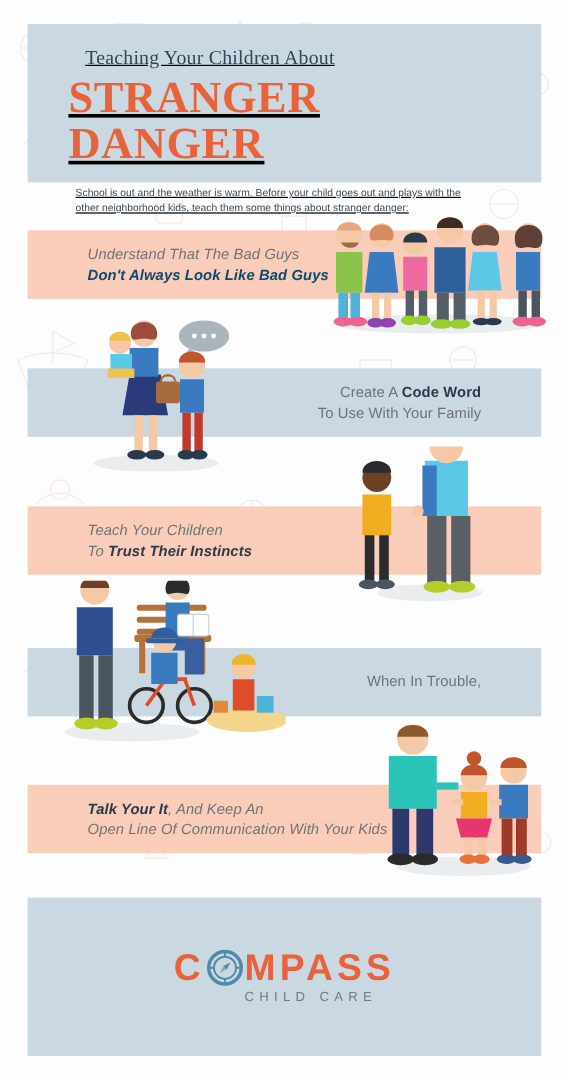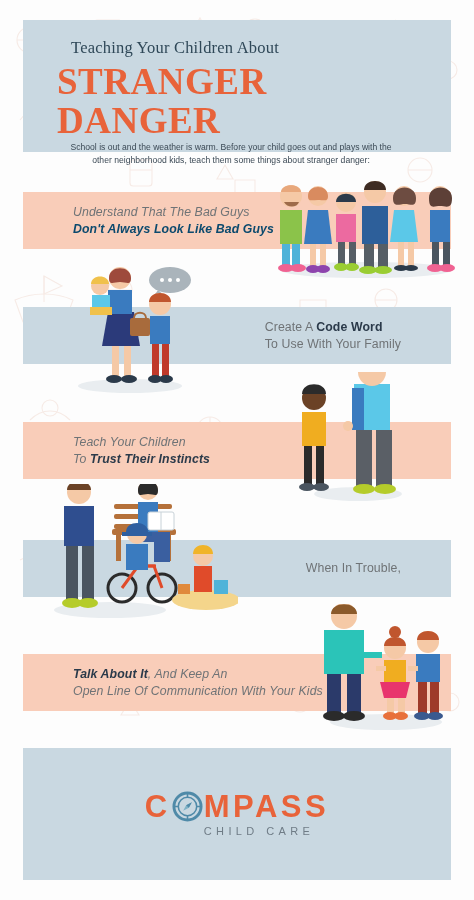--- a/index.html
+++ b/index.html
@@ -19,44 +19,45 @@
   .band{
     position:absolute;left:23px;width:428px;z-index:2;
     box-sizing:border-box;
     display:flex;flex-direction:column;justify-content:center;
   }
   .band.peach{background:#f9cdb9;}
   .band.blue{background:#c9d8e1;}
   .band.left{align-items:flex-start;padding-left:50px;font-style:italic;}
   .band.right{align-items:flex-end;padding-right:50px;}
   .band.left .tl{text-align:left;}
-  .band.right .tl{text-align:left;}
+  .band.right .tl{text-align:right;}
   .tl{line-height:1.32;}
   .l1{font-size:12.3px;color:#6f7376;letter-spacing:.1px;}
   .l2{font-size:12.3px;color:#6f7376;letter-spacing:.1px;}
   .tl b{color:#2b3a4a;font-weight:bold;}
   .l2.allbold{color:#0c4a6e;font-weight:bold;}
 
   
   #header{
     position:absolute;left:23px;top:20px;width:428px;height:132px;
     background:#c9d8e1;z-index:2;box-sizing:border-box;
     padding:18px 46px 0 34px;
+    text-decoration:underline;
   }
   #kicker{
     font-family:"Liberation Serif", serif;
     font-size:16.5px;color:#2f4858;letter-spacing:.2px;margin-left:14px;
   }
   #title{
     font-family:"Liberation Serif", serif;
     font-weight:bold;font-size:37px;color:#e8633a;letter-spacing:.5px;
     line-height:1.05;margin-top:5px;
   }
   #subtitle{
-    font-size:8.6px;color:#3c4a56;text-align:center;
+    margin-top:13px;font-size:8.6px;color:#3c4a56;
     line-height:1.55;padding:0 6px;
   }
 
   
   #footer{
     position:absolute;left:23px;top:748px;width:428px;height:132px;
     background:#c9d8e1;z-index:2;box-sizing:border-box;
     display:flex;flex-direction:column;align-items:center;justify-content:center;
   }
   #logo-row{display:flex;align-items:center;justify-content:center;}
@@ -384,21 +385,21 @@
       <path d="M107 36c0-12 22-12 22 0z" fill="#c0562e"></path>
       <path d="M108 78h9v32h-9zM120 78h9v32h-9z" fill="#9e3a2a"></path>
       <ellipse cx="112" cy="112" rx="8" ry="4" fill="#3a5a8f"></ellipse>
         <ellipse cx="125" cy="112" rx="8" ry="4" fill="#3a5a8f"></ellipse>
       <path d="M98 62h10v5H98z" fill="#f5c9a6"></path>
       </g>
   </svg>
 
   <div class="band peach left" style="top:654px;height:57px;">
     <div class="tl">
-      <div class="l1"><b>Talk About It</b><span>, And Keep An</span></div>
+      <div class="l1"><b>Talk Your It</b><span>, And Keep An</span></div>
       <div class="l2">Open Line Of Communication With Your Kids</div>
     </div>
   </div>
 
   <div id="footer">
     <div id="logo-row">
       <span class="logo-txt">C</span>
       <svg id="logo-compass" width="31" height="31" viewBox="0 0 32 32" xmlns="http://www.w3.org/2000/svg">
         <circle cx="16" cy="16" r="14" fill="none" stroke="#4f8aa8" stroke-width="3"></circle>
         <circle cx="16" cy="16" r="9.5" fill="none" stroke="#4f8aa8" stroke-width="1.6"></circle>

